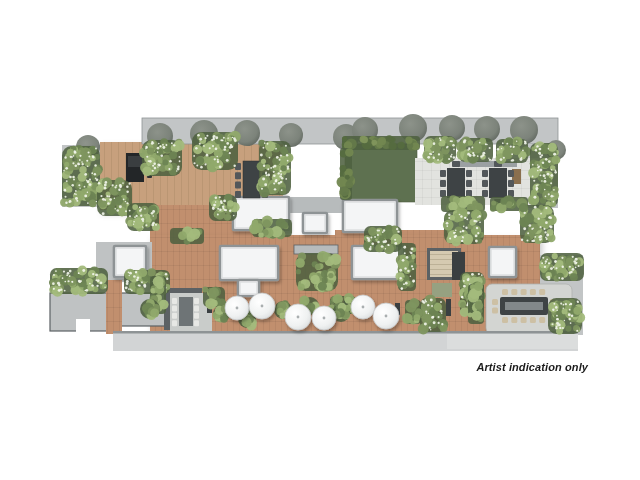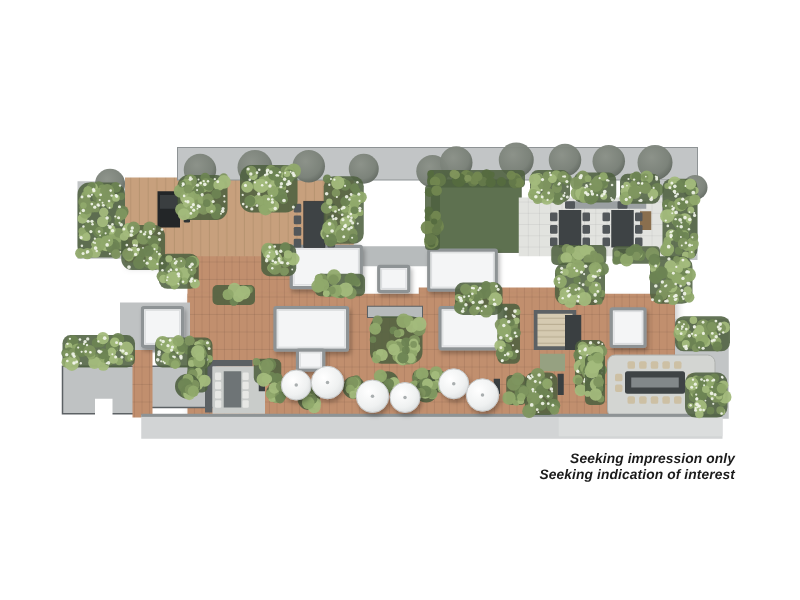--- a/index.html
+++ b/index.html
@@ -1729,16 +1729,15 @@
         <circle cx="324" cy="318" r="12" fill="url(#umbGrad)" stroke="#c6c9ca" stroke-width="0.8" filter="url(#soft-sm)"></circle>
         <circle cx="324" cy="318" r="1.4" fill="#a9aeaf"></circle>
         <circle cx="363" cy="307" r="12" fill="url(#umbGrad)" stroke="#c6c9ca" stroke-width="0.8" filter="url(#soft-sm)"></circle>
         <circle cx="363" cy="307" r="1.4" fill="#a9aeaf"></circle>
         <circle cx="386" cy="316" r="13" fill="url(#umbGrad)" stroke="#c6c9ca" stroke-width="0.8" filter="url(#soft-sm)"></circle>
         <circle cx="386" cy="316" r="1.4" fill="#a9aeaf"></circle>
       </g>
   </svg>
 
   <div id="caption">
-    <div>Seeking impression only</div>
-    <div>Seeking indication of interest</div>
+    <div>Artist indication only</div>
   </div>
 </div>
 
 </body></html>

